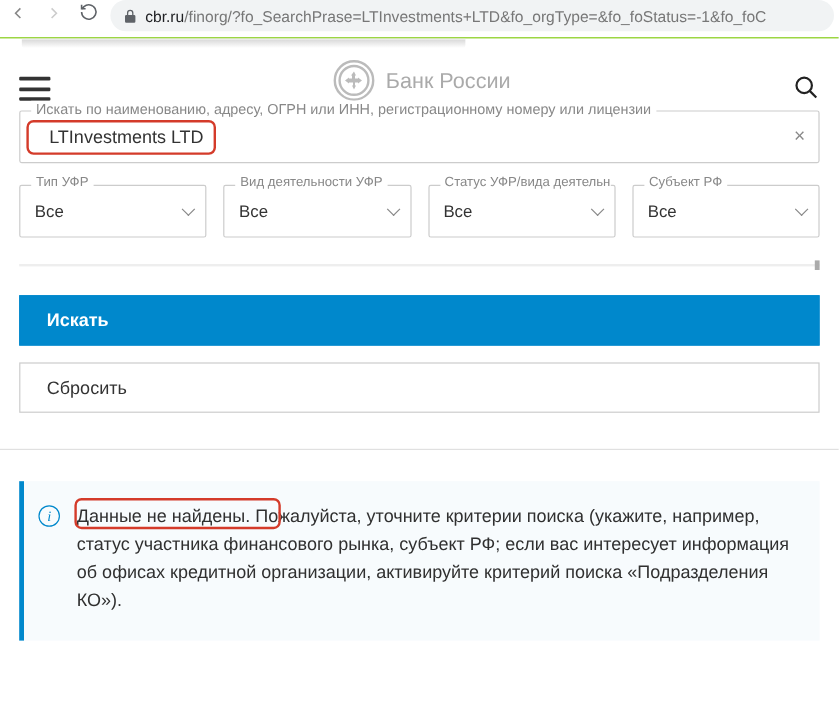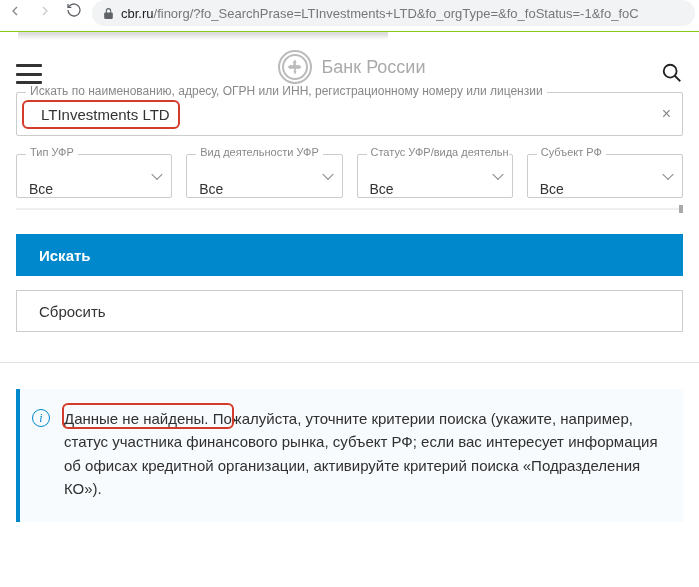--- a/index.html
+++ b/index.html
@@ -35,22 +35,22 @@
   .page-title { font-size: 22px; font-weight: bold; margin: 48px 0 40px; }
   
   
   .field-wrap { position: relative; margin-bottom: 18px; }
   .field-label { position: absolute; top: -8px; left: 10px; background: #fff; padding: 0 4px; font-size: 12px; color: #888; z-index:2;}
   .text-input { width: 100%; height: 44px; border: 1px solid #ccc; border-radius: 2px; padding: 0 36px 0 24px; font-size: 15px; color: #333; }
   .clear-x { position: absolute; right: 12px; top: 50%; transform: translateY(-50%); color: #888; font-size: 16px; cursor: pointer; }
   .highlight-box { position:absolute; left:6px; top:8px; width:158px; height:29px; border:2px solid #d43b2a; border-radius:6px; pointer-events:none; z-index:3;}
   
   .filters-row { display: flex; gap: 14px; margin-bottom: 6px; }
-  .filters-row .field-wrap { flex: 1; margin-bottom: 0; }
-  .select-box { width: 100%; height: 44px; border: 1px solid #ccc; border-radius: 2px; padding: 0 24px 0 12px; display: flex; align-items: flex-end; font-size: 14px; color: #333; background: #fff; position: relative; }
+  .filters-row .field-wrap { flex: 1; margin-bottom: 12px; }
+  .select-box { width: 100%; height: 44px; border: 1px solid #ccc; border-radius: 2px; padding: 0 24px 0 12px; display: flex; align-items: center; font-size: 14px; color: #333; background: #fff; position: relative; }
   .select-box::after { content: ""; position: absolute; right: 10px; top: 50%; width: 7px; height: 7px; border-right: 1.5px solid #888; border-bottom: 1.5px solid #888; transform: translateY(-70%) rotate(45deg); }
   .filters-row .field-label { font-size: 11px; white-space:nowrap; overflow:hidden; max-width: calc(100% - 14px);}
   
   .scroll-hint { width:100%; padding-top:4px; }
   .scroll-hint-bar { height:2px; background:#eee; position:relative;}
   .scroll-hint-bar::after { content:""; position:absolute; right:0; top:-3px; width:4px; height:8px; background:#aaa;}
   
   .buttons-row { display: flex; gap: 14px; margin: 24px 0 30px; flex-direction: column; }
   .btn { height: 42px; padding: 0 22px; font-size: 15px; border: 1px solid #ccc; background: #fff; color: #333; cursor: pointer; display:flex; align-items:center;}
   .btn.primary { background: #0088cc; color: #fff; border-color: #0088cc; font-weight:bold; }

